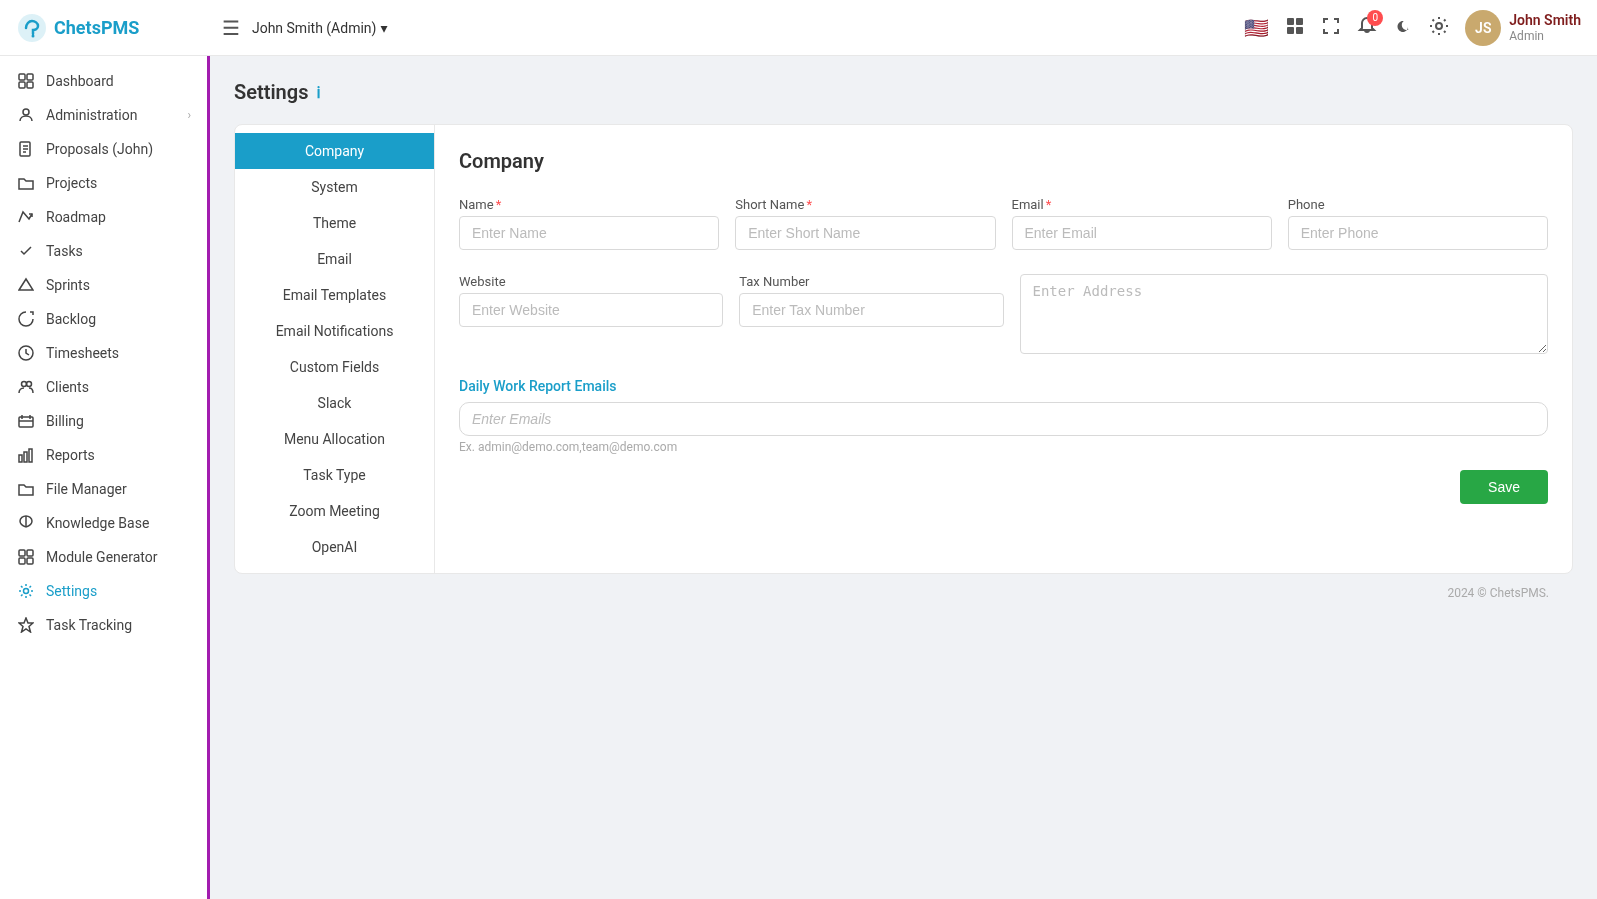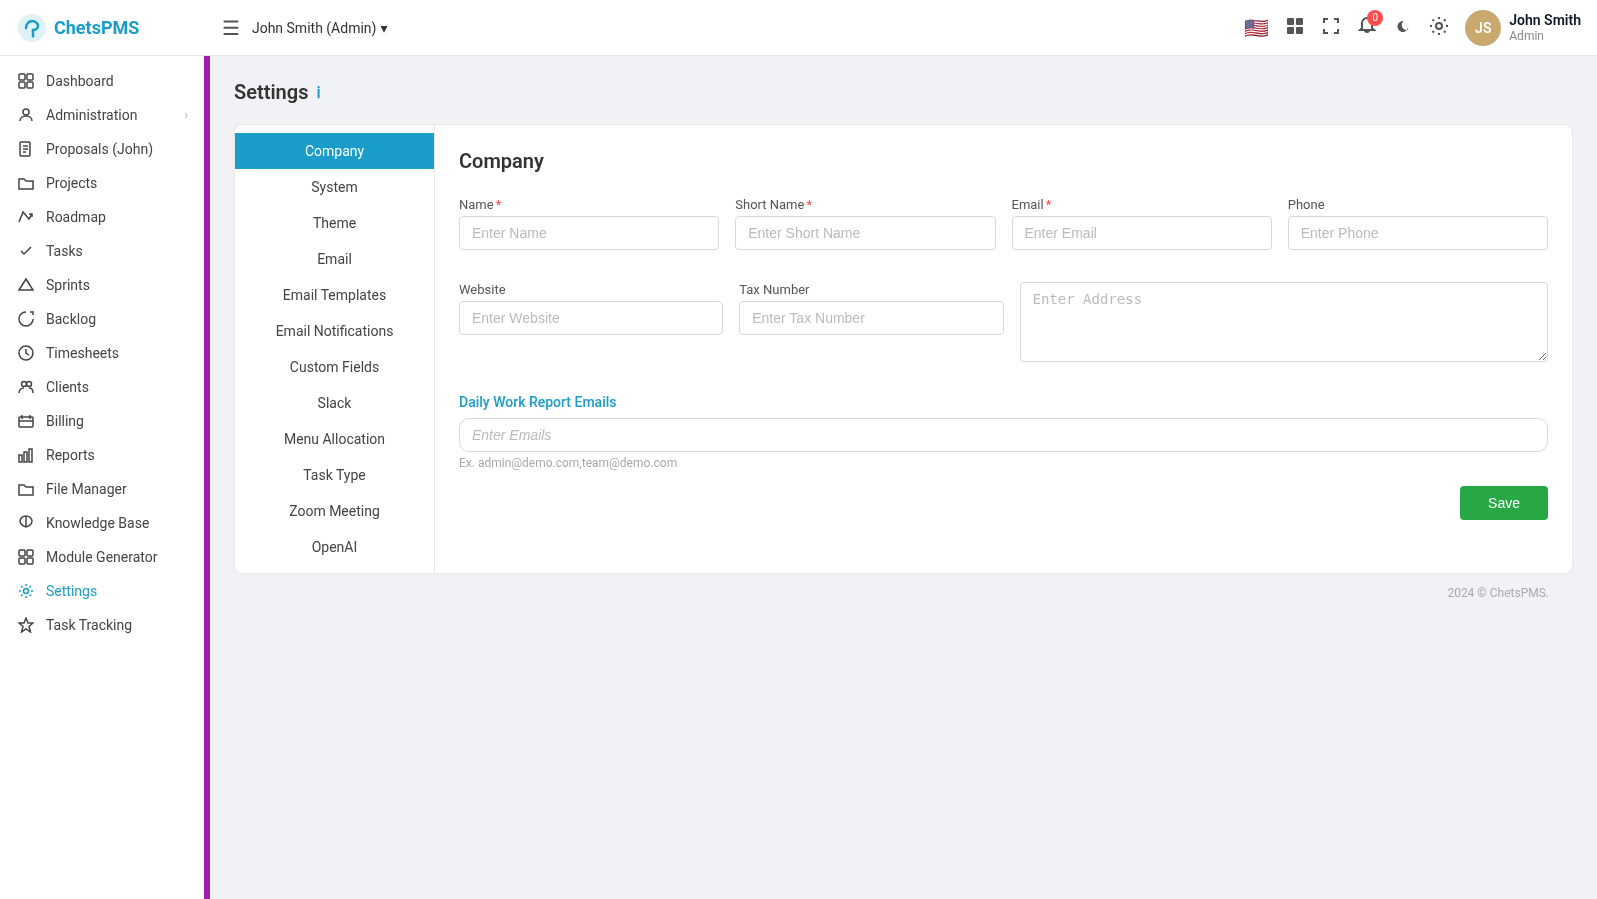--- a/index.html
+++ b/index.html
@@ -33,31 +33,31 @@
     .topnav-icon { font-size: 18px; color: #555; cursor: pointer; position: relative; }
     .notif-badge {
       position: absolute; top: -6px; right: -6px;
       background: #ff4d4f; color: #fff; font-size: 10px;
       width: 16px; height: 16px; border-radius: 50%;
       display: flex; align-items: center; justify-content: center;
     }
     .topnav-avatar-section { display: flex; align-items: center; gap: 8px; cursor: pointer; }
     .topnav-avatar { width: 36px; height: 36px; border-radius: 50%; background: #c9a96e; display: flex; align-items: center; justify-content: center; color: #fff; font-weight: 600; font-size: 14px; }
     .topnav-user-info { display: flex; flex-direction: column; line-height: 1.3; }
-    .topnav-user-name { font-size: 14px; font-weight: 600; color: #0f172a; text-align: right; }
+    .topnav-user-name { font-size: 14px; font-weight: 600; color: #7f1d1d; text-align: right; }
     .topnav-user-role { font-size: 12px; color: #888; }
 
     
     .layout { display: flex; margin-top: 56px; height: calc(100vh - 56px); }
 
     
     .sidebar {
       width: 210px; min-width: 210px;
       background: #fff;
-      border-right: 6px solid #a21caf;
+      border-right: 3px solid #a21caf;
       overflow-y: auto;
       padding: 8px 0;
     }
     .sidebar-item {
       display: flex; align-items: center; gap: 10px;
       padding: 9px 16px;
       cursor: pointer; color: #444; font-size: 14px;
       position: relative;
     }
     .sidebar-item.active { color: #1a9ec9; }
@@ -88,21 +88,21 @@
       text-align: center;
     }
     .settings-nav-item.active {
       background: #1a9ec9; color: #fff;
     }
 
     
     .settings-form { flex: 1; padding: 24px; }
     .settings-form-title { font-size: 20px; font-weight: 600; color: #333; margin-bottom: 24px; }
 
-    .form-row { display: flex; gap: 16px; margin-bottom: 32px; }
+    .form-row { display: flex; gap: 16px; margin-bottom: 24px; }
     .form-group { flex: 1; display: flex; flex-direction: column; gap: 4px; }
     .form-label { font-size: 13px; color: #555; }
     .form-label .required { color: #ff4d4f; margin-left: 2px; }
     .form-input {
       border: 1px solid #d9d9d9; border-radius: 4px;
       padding: 8px 12px; font-size: 14px; color: #333;
       outline: none; background: #fff;
       transition: border-color 0.2s;
     }
     .form-input::placeholder { color: #bbb; }

